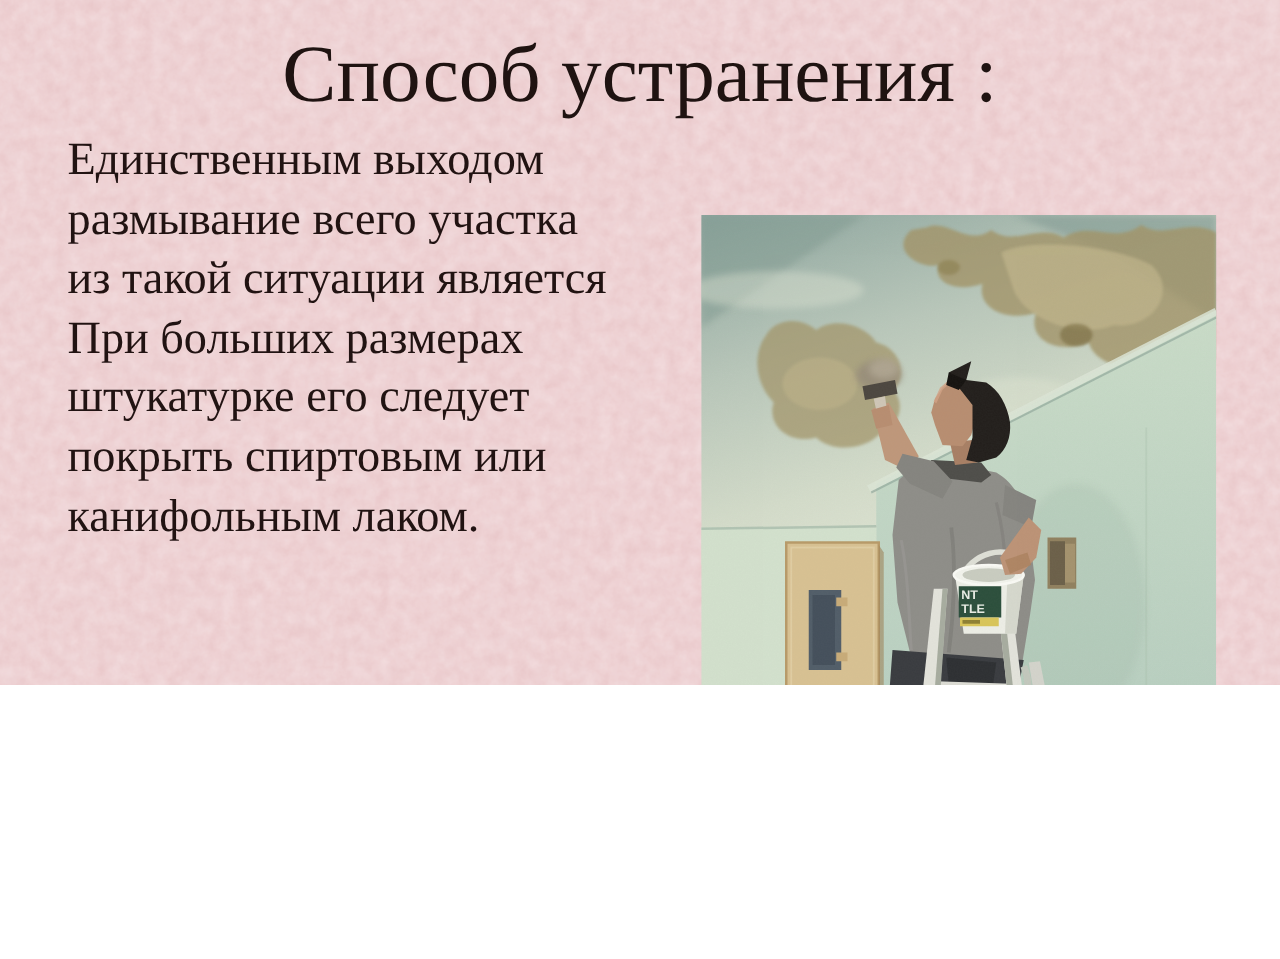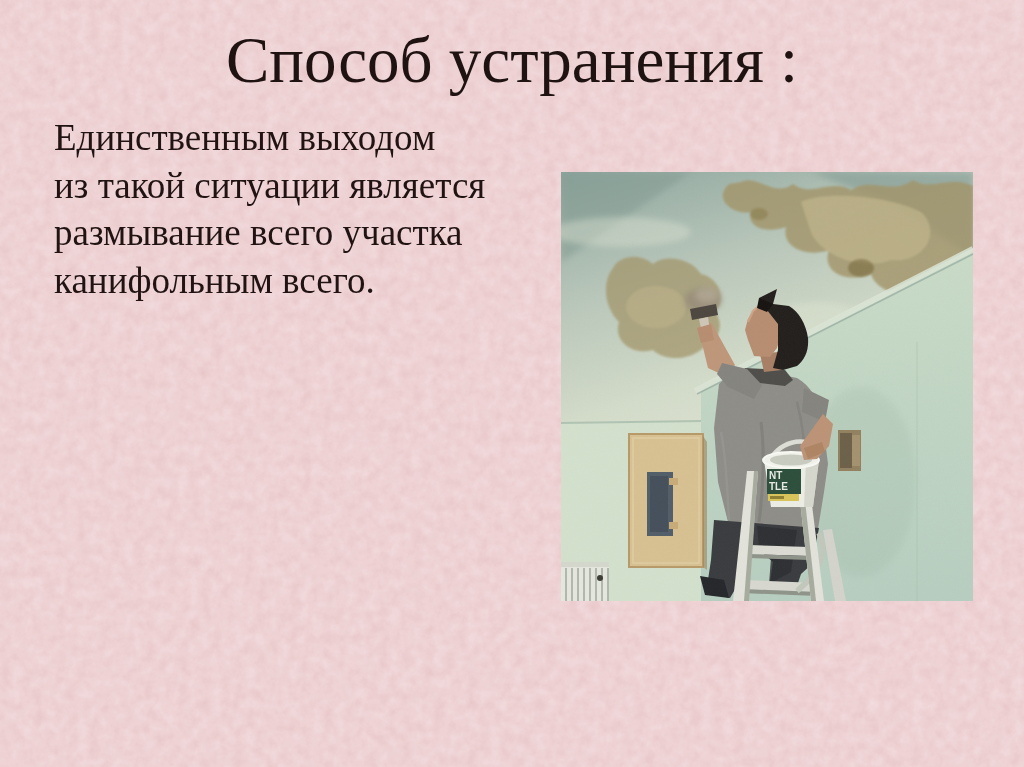--- a/index.html
+++ b/index.html
@@ -1,32 +1,32 @@
 <!DOCTYPE html>
 <html><head>
 <meta charset="utf-8">
 <style>
   html,body { margin:0; padding:0; }
   .slide {
     position:relative;
-    width:1024px; height:767px;
+    width:1024px; height:548px;
     background:#d946ef;
     overflow:hidden;
     font-family:"Liberation Serif","DejaVu Serif",serif;
   }
   .bg-texture { position:absolute; left:0; top:0; }
   .title {
     position:absolute; top:28px; left:0; width:1024px;
     text-align:center;
     font-size:65px; line-height:65px;
     color:#1f1311;
     letter-spacing:0px;
   }
   .body-text {
-    position:absolute; top:114px; left:54px;
+    position:absolute; top:104px; left:54px;
     font-size:37px; line-height:47.6px;
     color:#211312;
   }
   .body-text .line { white-space:nowrap; }
   .photo {
     position:absolute; left:561px; top:172px;
     width:412px; height:429px;
   }
   .photo svg { display:block; }
 </style>
@@ -48,23 +48,26 @@
     </defs>
     <rect width="1024" height="767" fill="#e8c3c5"></rect>
     <rect width="1024" height="767" filter="url(#stuccoL)"></rect>
     <rect width="1024" height="767" filter="url(#stuccoD)"></rect>
   </svg>
 
   <div class="title">Способ устранения :</div>
 
   <div class="body-text">
     <div class="line">Единственным выходом</div>
+    <div class="line">размывание всего участка</div>
     <div class="line">из такой ситуации является</div>
-    <div class="line">размывание всего участка</div>
-    <div class="line">канифольным всего.</div>
+    <div class="line">При больших размерах</div>
+    <div class="line">штукатурке его следует</div>
+    <div class="line">покрыть спиртовым или</div>
+    <div class="line">канифольным лаком.</div>
   </div>
 
   <div class="photo">
     <svg width="412" height="429" viewBox="0 0 412 429">
       <defs>
         <linearGradient id="ceilG" x1="0" y1="0" x2="0.45" y2="1">
           <stop offset="0" stop-color="#8ea69f"></stop>
           <stop offset="0.4" stop-color="#b9c7ba"></stop>
           <stop offset="0.75" stop-color="#d4dcca"></stop>
           <stop offset="1" stop-color="#dfe4d3"></stop>

